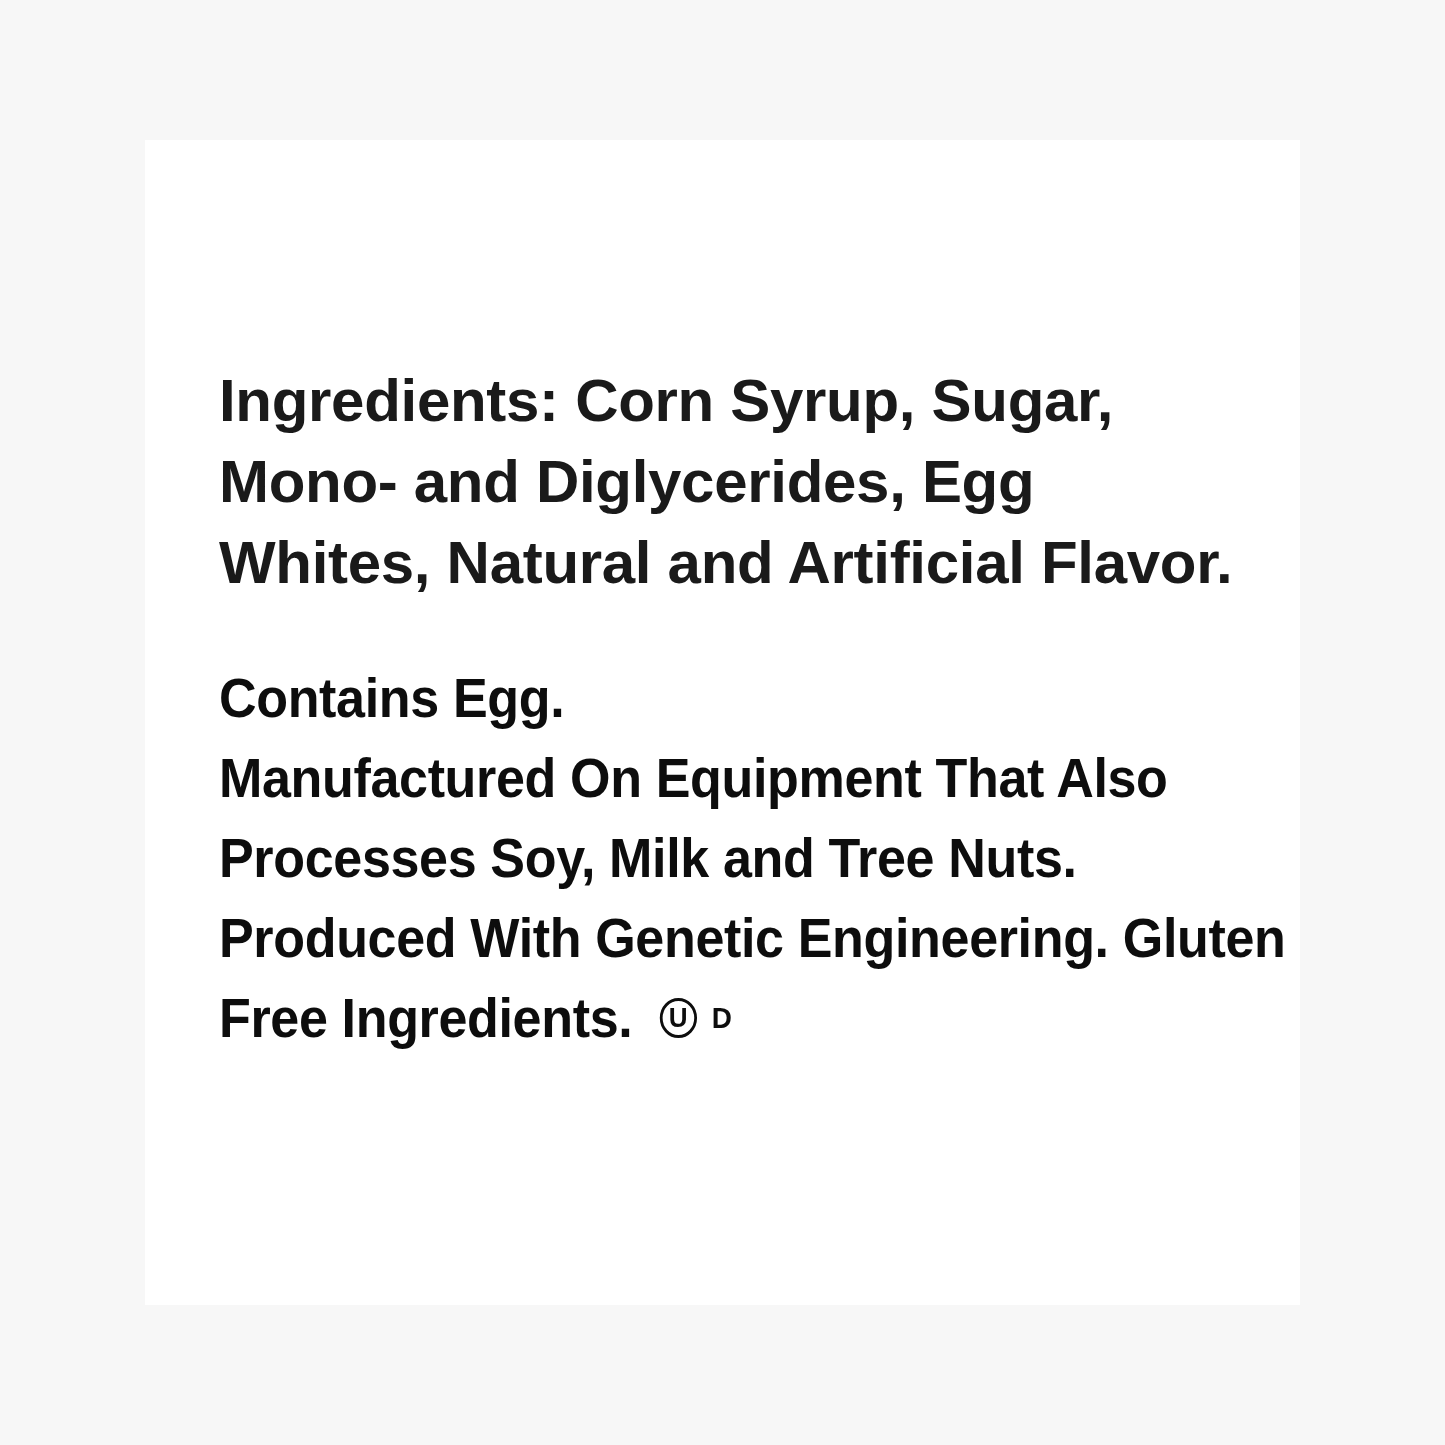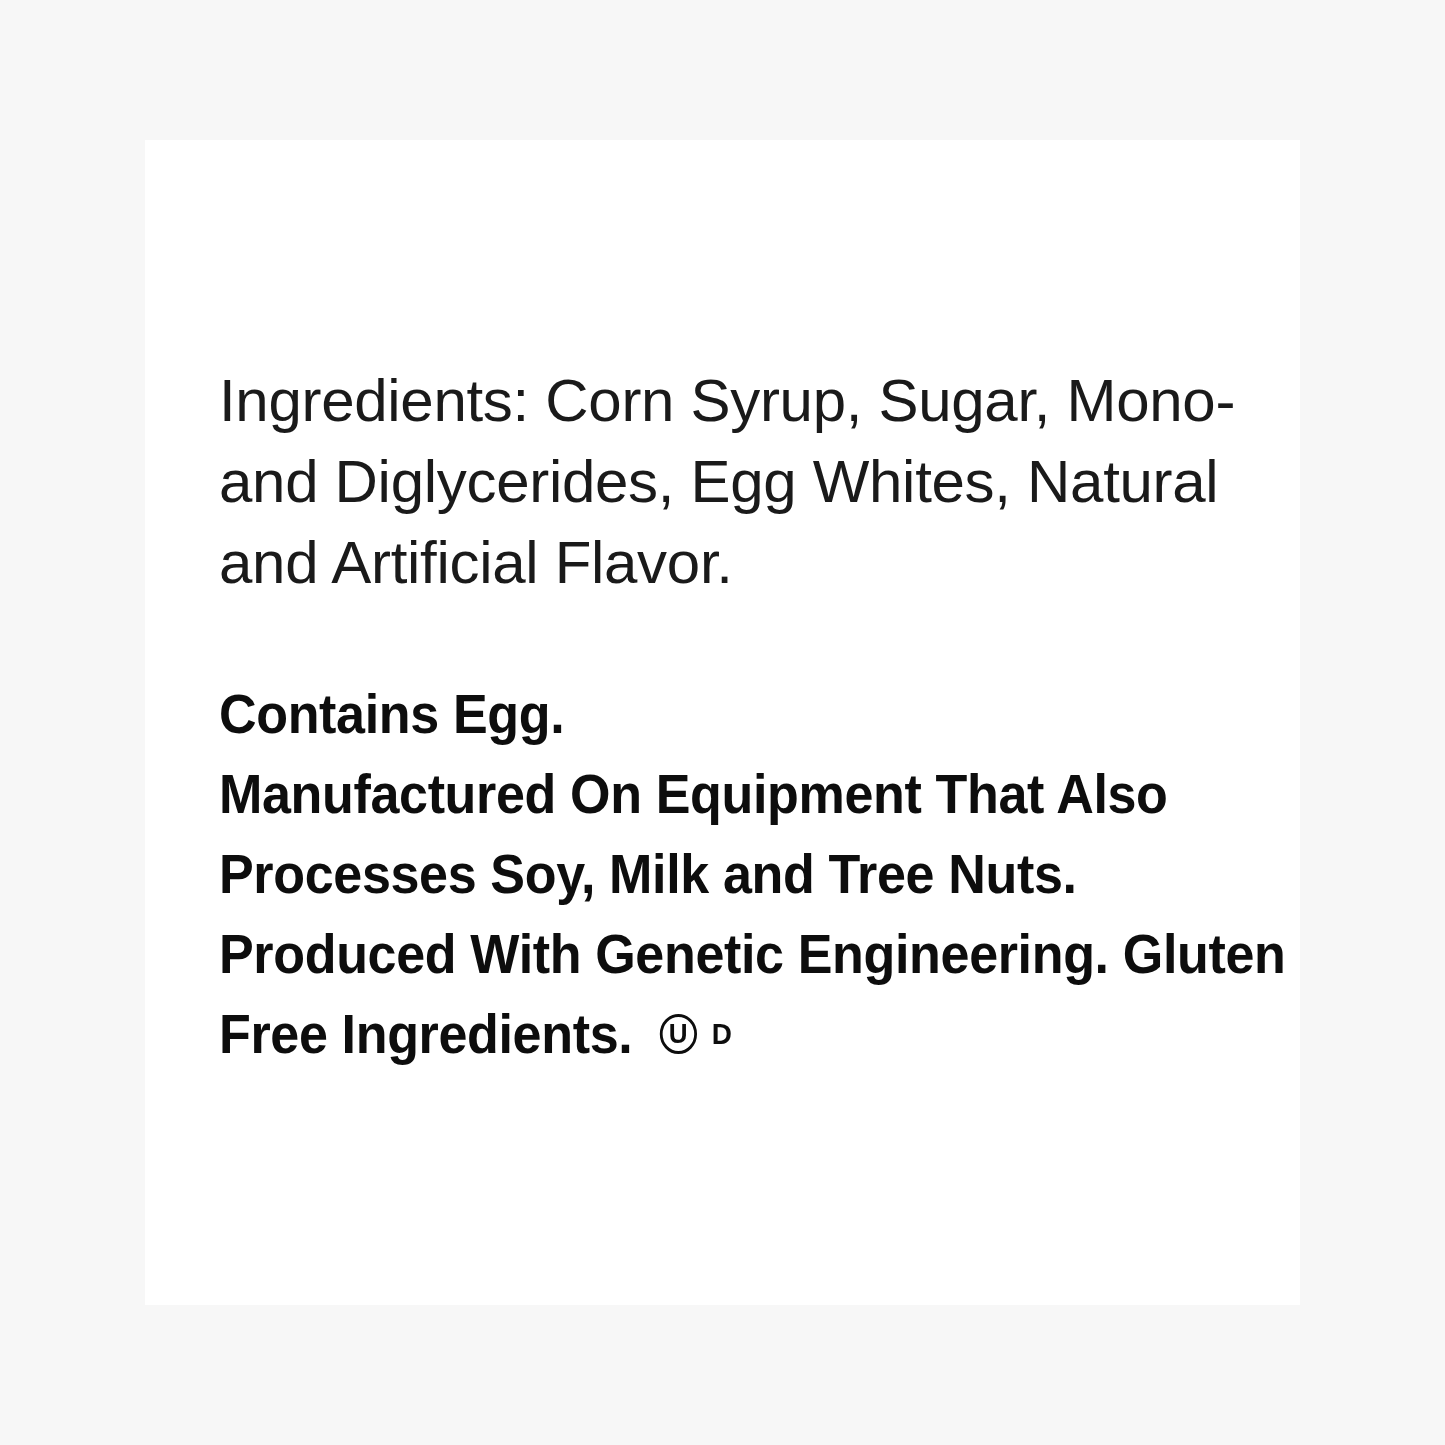--- a/index.html
+++ b/index.html
@@ -30,30 +30,30 @@
     background: #ffffff;
   }
   .ingredients-block {
     position: absolute;
     left: 74px;
     top: 220px;
     width: 1030px;
   }
   .ingredients-text {
     font-family: "Liberation Sans", sans-serif;
-    font-weight: 400;
+    font-weight: 700;
     font-size: 60px;
     line-height: 81px;
     color: #1a1a1a;
     letter-spacing: -0.3px;
   }
   .allergen-block {
     position: absolute;
     left: 74px;
-    top: 534px;
+    top: 518px;
     width: 1030px;
   }
   .allergen-line {
     font-family: "Liberation Sans Narrow", "Liberation Sans", sans-serif;
     font-weight: 700;
     font-size: 56px;
     line-height: 80px;
     color: #0d0d0d;
     letter-spacing: -0.4px;
     transform: scaleX(0.93);

